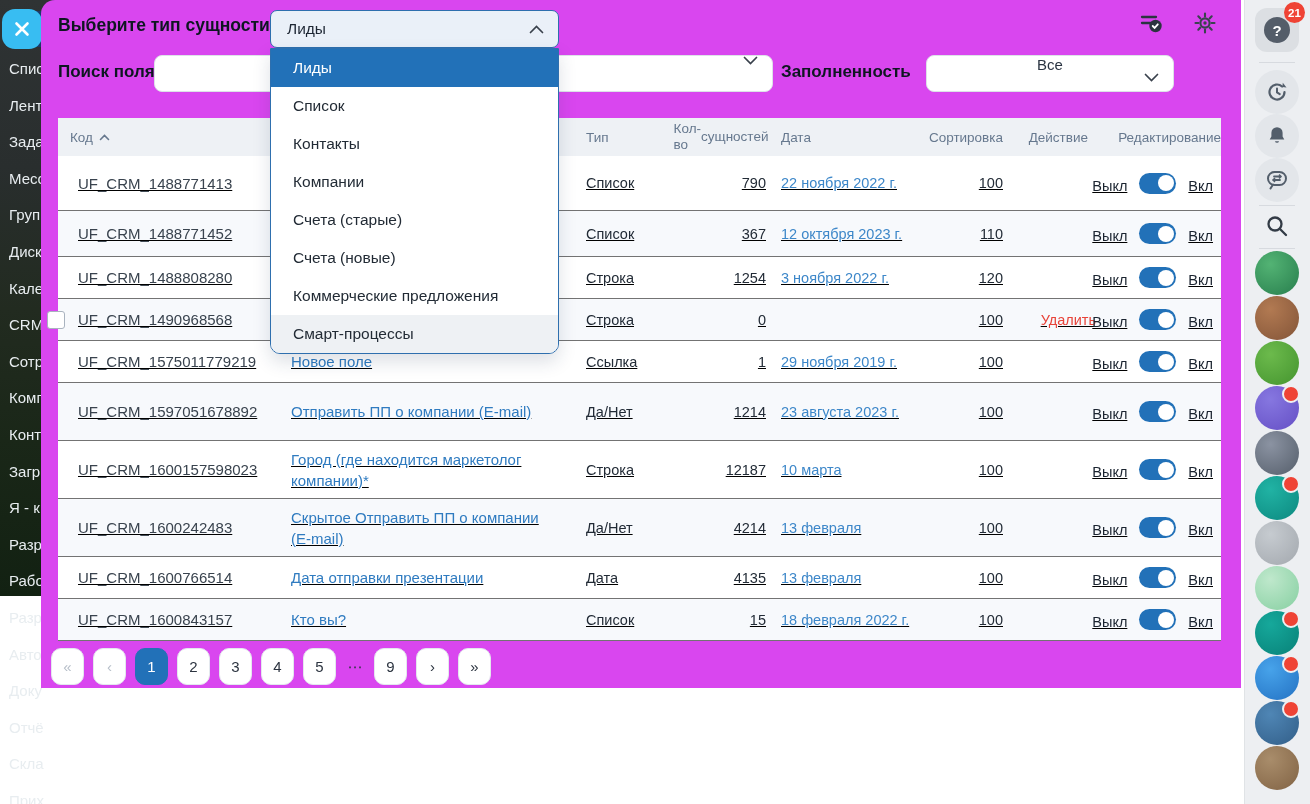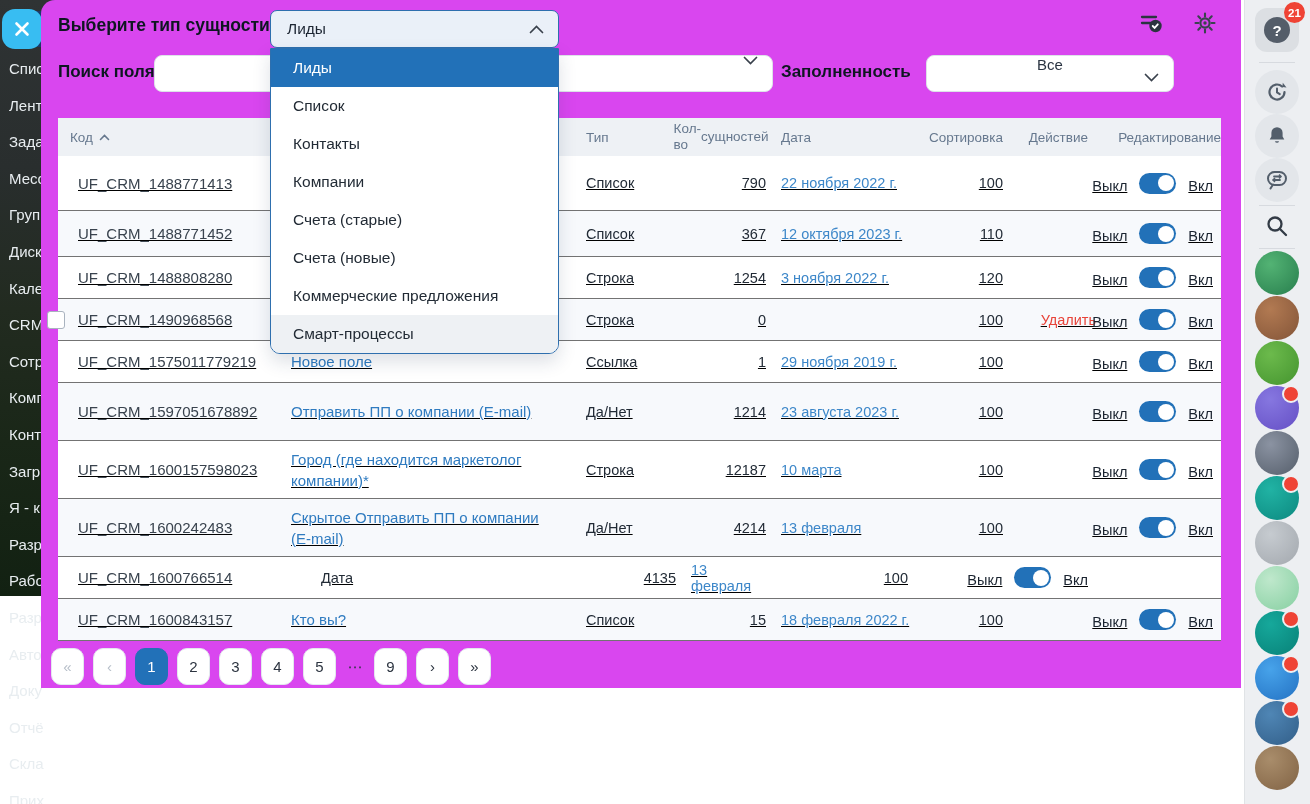--- a/index.html
+++ b/index.html
@@ -347,20 +347,21 @@
       <span class="switch">
                 <span class="knob"></span>
               </span>
       <span class="on-lbl">Вкл</span>
     </div>
   </div>
           <div class="t-grid trow">
     <div class="cell c-code">
               <span class="code-txt">UF_CRM_1600766514</span>
             </div>
+    <div class="cell c-name">Дата отправки презентации</div>
     <div class="cell c-type">Дата</div>
     <div class="cell c-count">4135</div>
     <div class="cell c-date">13 февраля</div>
     <div class="cell c-sort">100</div>
     <div class="cell c-act"></div>
     <div class="cell c-edit">
       <span class="off-lbl">Выкл</span>
       <span class="switch">
                 <span class="knob"></span>
               </span>

